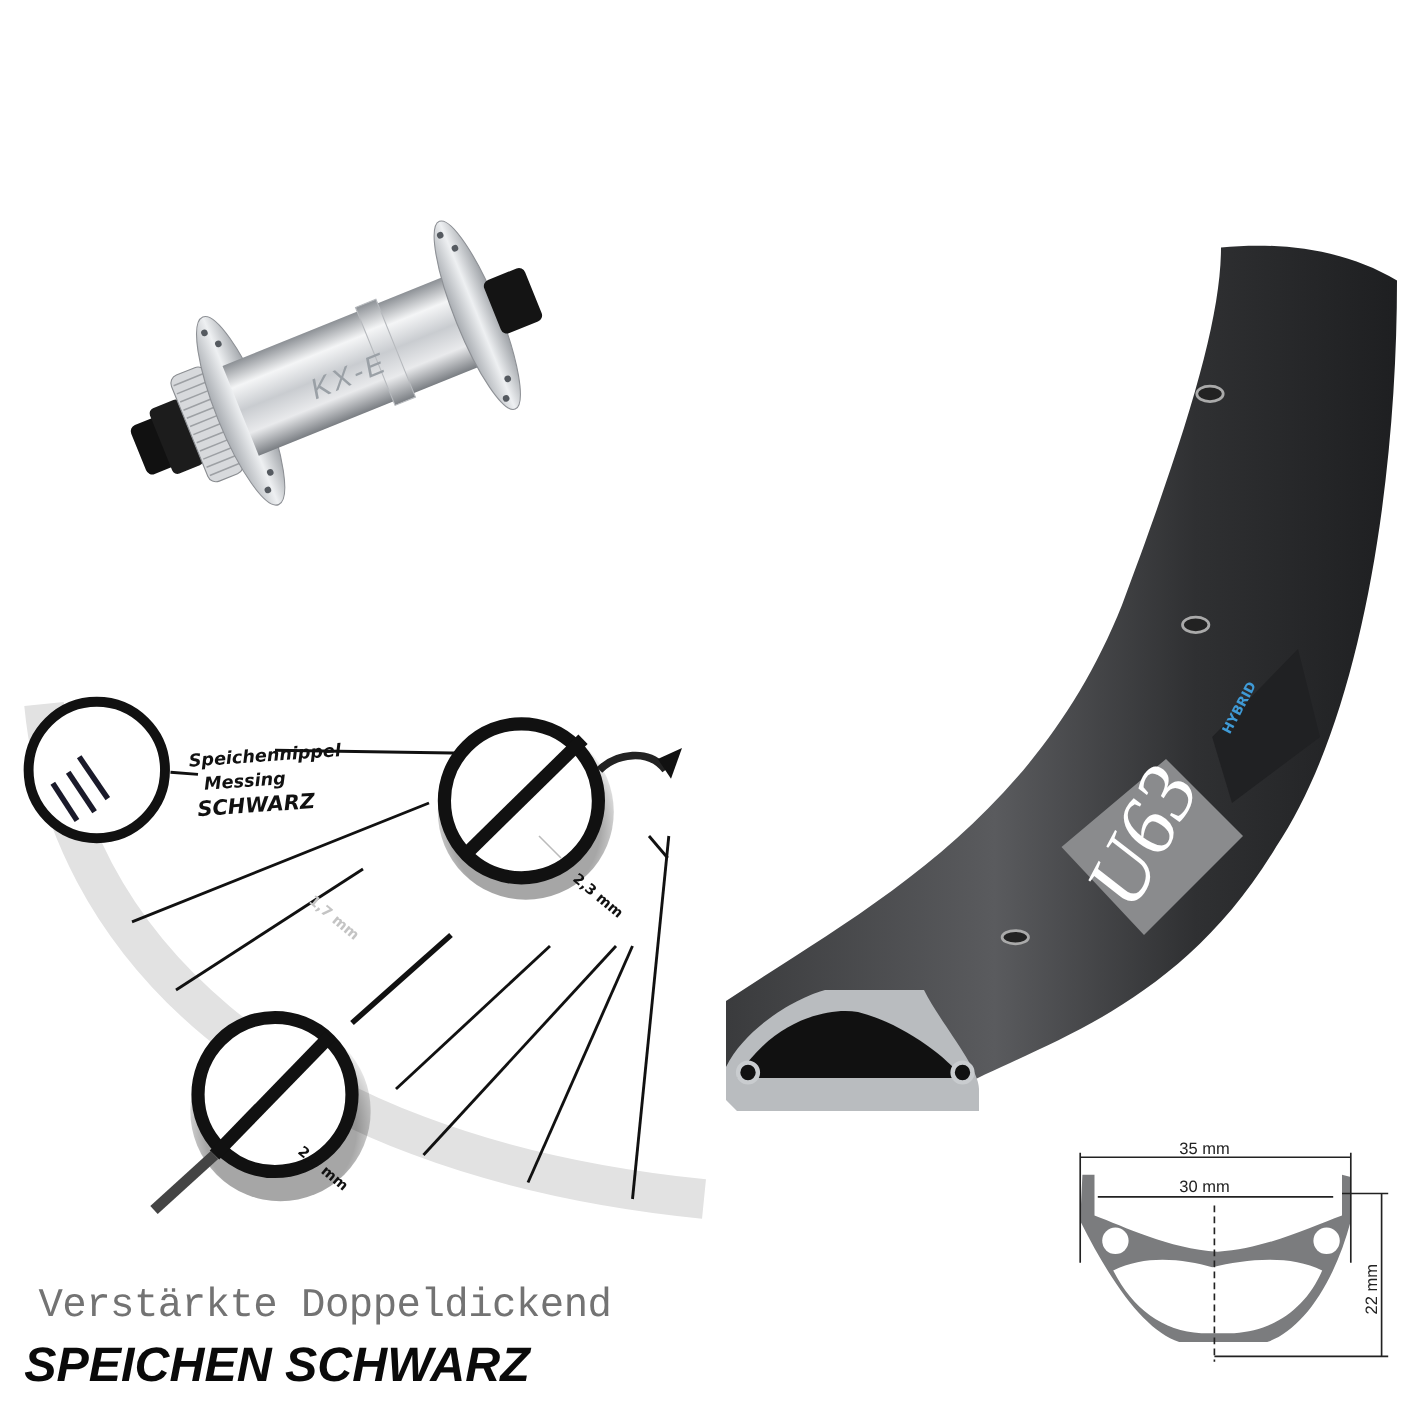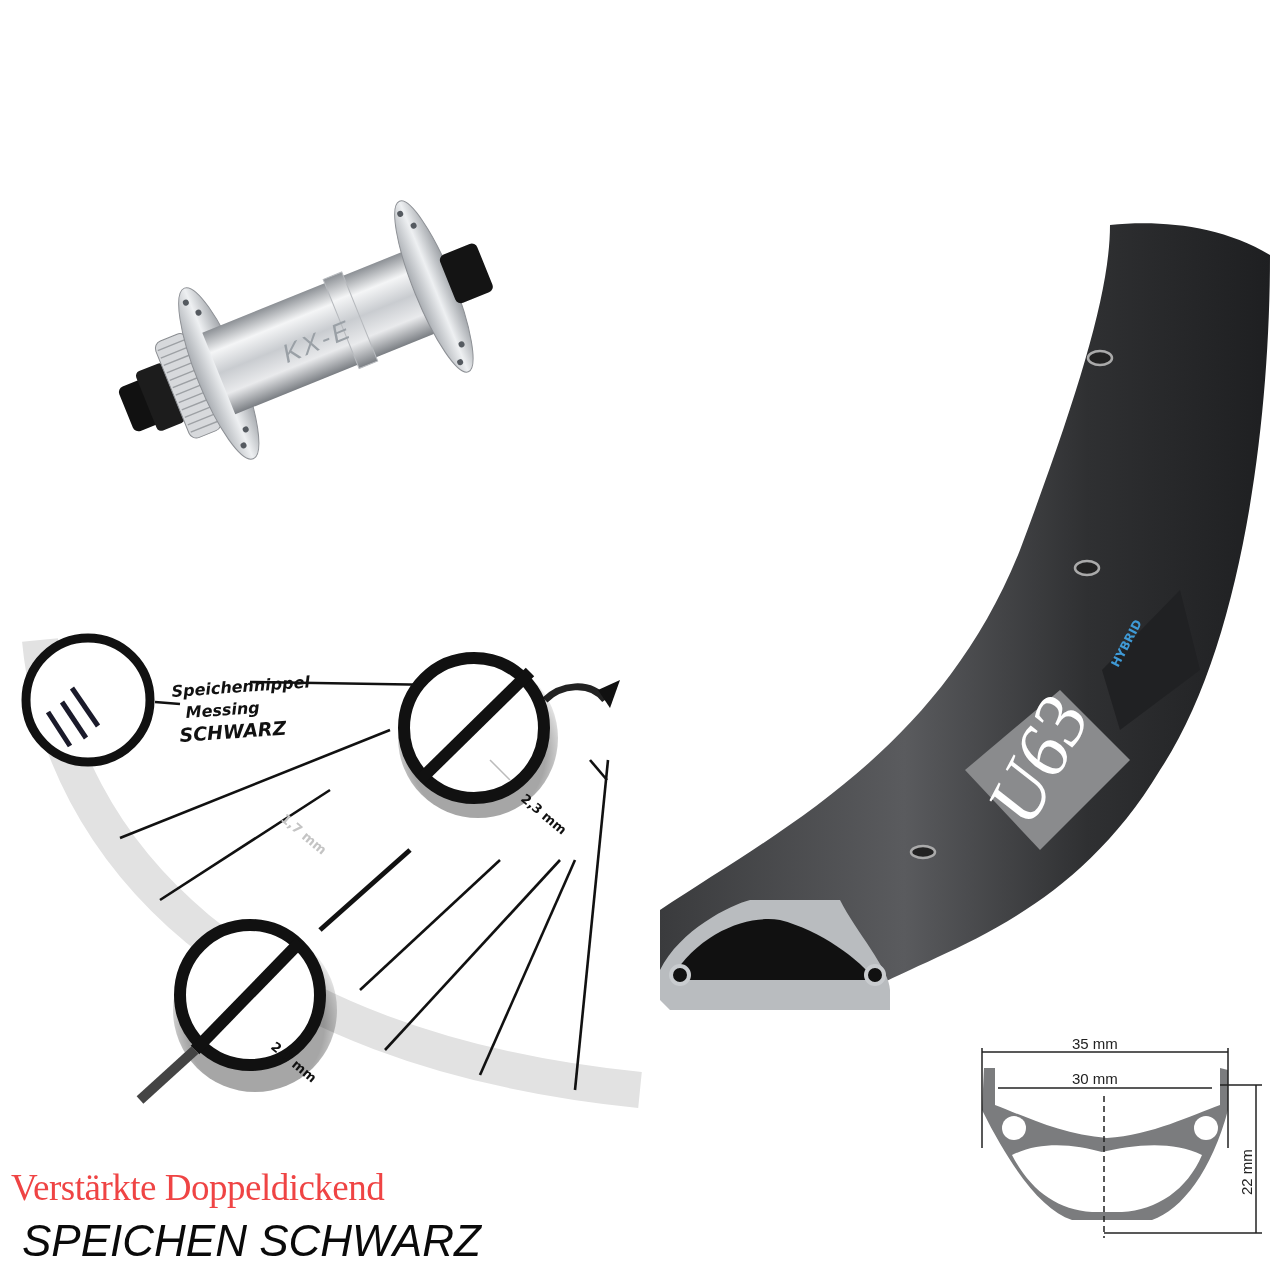--- a/index.html
+++ b/index.html
@@ -3,22 +3,22 @@
 <meta charset="utf-8">
 <style>
   html, body { margin:0; padding:0; background:#ffffff; }
   body { width:1280px; height:1280px; position:relative; overflow:hidden; font-family:"Liberation Sans", sans-serif; }
   .abs { position:absolute; }
   svg { display:block; }
   .hub-text { font-family:"Liberation Sans", sans-serif; font-style:italic; fill:#9aa0a6; font-size:26px; letter-spacing:3px; }
   .label-ital { font-family:"DejaVu Sans", sans-serif; font-weight:bold; font-style:italic; fill:#111; }
   .mm-label { font-family:"DejaVu Sans", sans-serif; font-weight:bold; font-size:13px; fill:#111; }
   .mm-label-grey { font-family:"DejaVu Sans", sans-serif; font-weight:bold; font-size:13px; fill:#c4c4c4; }
-  .title1 { left:11px; top:1166px; font-family:Liberation Serif, serif; font-size:37px; color:#ef4444; letter-spacing:-0.5px; white-space:nowrap; }
-  .title2 { left:22px; top:1216px; font-family:"Liberation Sans", sans-serif; font-size:44px; font-weight:normal; font-style:italic; color:#0a0a0a; white-space:nowrap; }
+  .title1 { left:35px; top:1166px; font-family:Liberation Mono, monospace; font-size:37px; color:#737373; letter-spacing:-0.5px; white-space:nowrap; }
+  .title2 { left:22px; top:1216px; font-family:"Liberation Sans", sans-serif; font-size:44px; font-weight:bold; font-style:italic; color:#0a0a0a; white-space:nowrap; }
   .dim-text { font-family:"Liberation Sans", sans-serif; font-size:15px; fill:#222; }
 </style>
 </head>
 <body>
 
 <div class="abs" style="left:100px;top:180px;width:440px;height:290px;">
   <svg width="440" height="290" viewBox="0 0 440 290">
     <defs>
       <linearGradient id="hubBody" x1="0" y1="0" x2="0" y2="1">
         <stop offset="0" stop-color="#8c9095"></stop>

